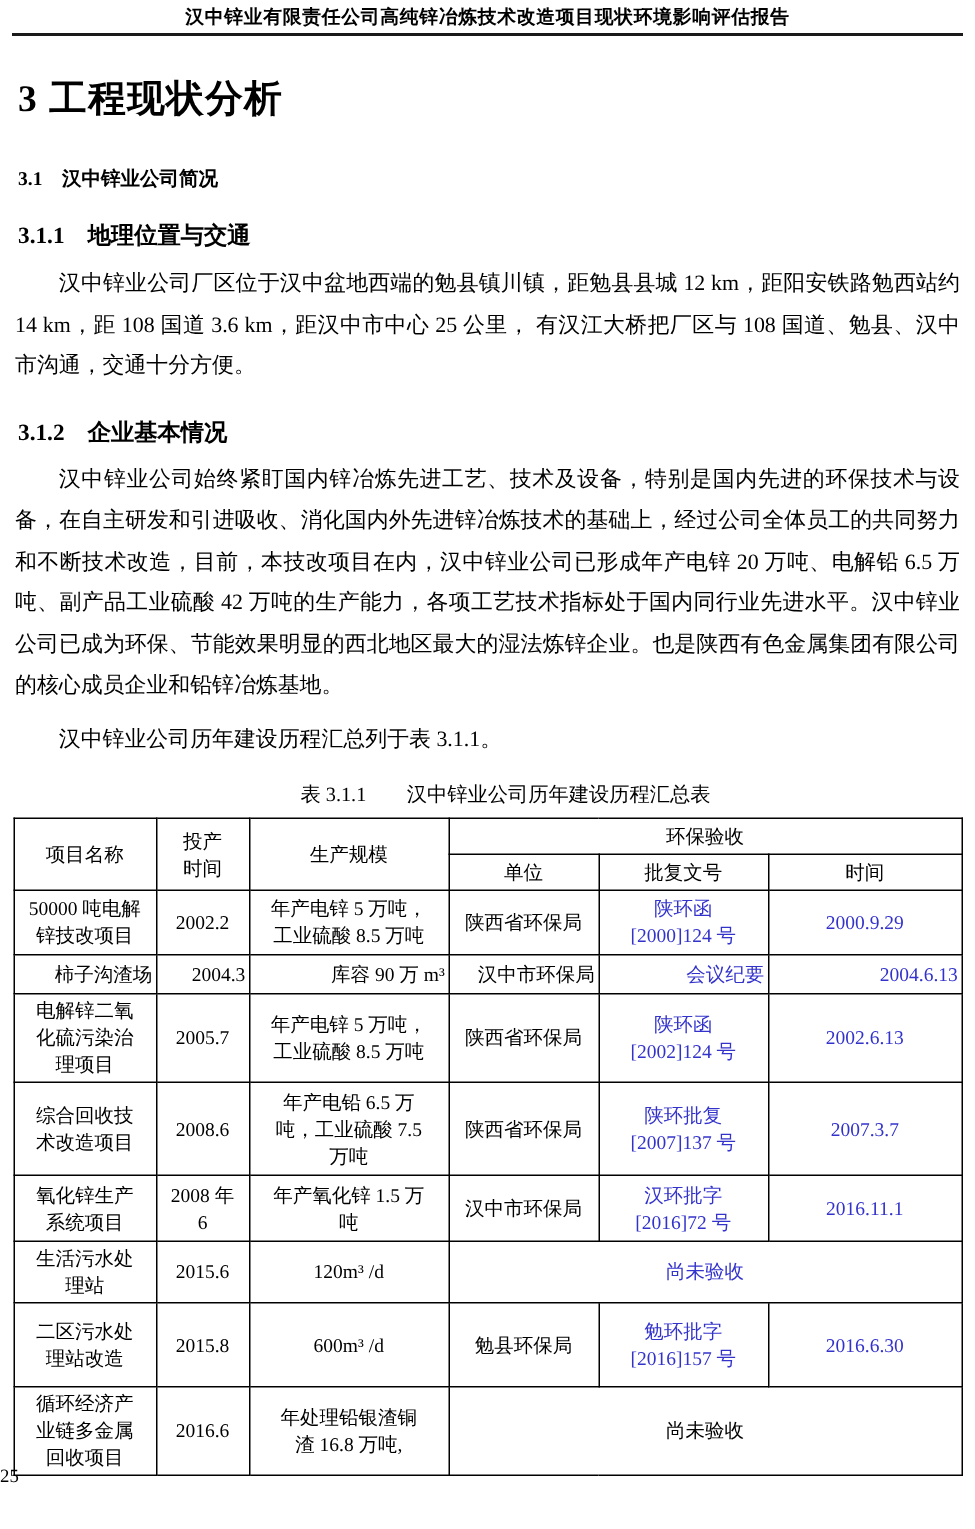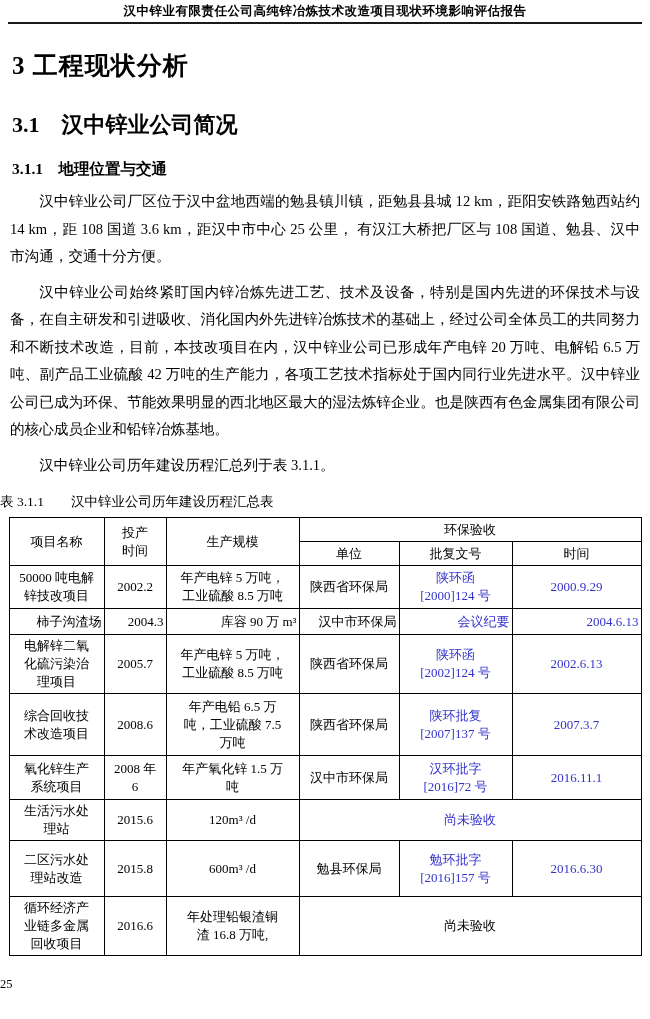--- a/index.html
+++ b/index.html
@@ -6,27 +6,27 @@
   .page{
     width:650px;height:998px;position:relative;background:#fff;
     font-family:"Liberation Serif","DejaVu Serif",serif;color:#000;overflow:hidden;
   }
   .doc-header{
     margin:0 8px;padding:3px 0 2px;text-align:center;
     font-size:12.5px;font-weight:bold;border-bottom:2px solid #1a1a1a;
     letter-spacing:.5px;
   }
   .h1{margin:25px 12px 0;font-size:25px;font-weight:bold;letter-spacing:1px;}
-  .h2{margin:28px 12px 0;font-size:22px;font-weight:bold;font-family:Liberation Serif, serif;}
+  .h2{margin:28px 12px 0;font-size:13px;font-weight:bold;font-family:Liberation Serif, serif;}
   .h3{margin:19px 12px 0;font-size:15.5px;font-weight:bold;}
   .para{
     margin:8px 10px 0;font-size:14.6px;line-height:27.5px;
     text-align:justify;text-indent:2em;
   }
-  .tbl-caption{margin:14px 0 0;font-size:13.5px;}
+  .tbl-caption{margin:14px 0 0;text-align:center;font-size:13.5px;padding-left:24px;}
   table{
     border-collapse:collapse;table-layout:fixed;
     width:632px;margin:6px auto 0;
   }
   td{
     border:1px solid #000;text-align:center;vertical-align:middle;
     font-size:13px;line-height:18px;padding:2px 2px;
     white-space:pre-line;word-break:break-all;
   }
   .hdr{font-weight:normal;}
@@ -49,20 +49,21 @@
   <div class="doc-header">汉中锌业有限责任公司高纯锌冶炼技术改造项目现状环境影响评估报告</div>
 
   <div class="h1">3 工程现状分析</div>
 
   <div class="h2">3.1　汉中锌业公司简况</div>
 
   <div class="h3">3.1.1　地理位置与交通</div>
 
   <div class="para">汉中锌业公司厂区位于汉中盆地西端的勉县镇川镇，距勉县县城 12 km，距阳安铁路勉西站约 14 km，距 108 国道 3.6 km，距汉中市中心 25 公里， 有汉江大桥把厂区与 108 国道、勉县、汉中市沟通，交通十分方便。</div>
 
+  <div class="h3">3.1.2　企业基本情况</div>
 
   <div class="para">汉中锌业公司始终紧盯国内锌冶炼先进工艺、技术及设备，特别是国内先进的环保技术与设备，在自主研发和引进吸收、消化国内外先进锌冶炼技术的基础上，经过公司全体员工的共同努力和不断技术改造，目前，本技改项目在内，汉中锌业公司已形成年产电锌 20 万吨、电解铅 6.5 万吨、副产品工业硫酸 42 万吨的生产能力，各项工艺技术指标处于国内同行业先进水平。汉中锌业公司已成为环保、节能效果明显的西北地区最大的湿法炼锌企业。也是陕西有色金属集团有限公司的核心成员企业和铅锌冶炼基地。</div>
 
   <div class="para">汉中锌业公司历年建设历程汇总列于表 3.1.1。</div>
 
   <div class="tbl-caption">表 3.1.1　　汉中锌业公司历年建设历程汇总表</div>
 
   <table>
     <colgroup>
       <col style="width:95px">

